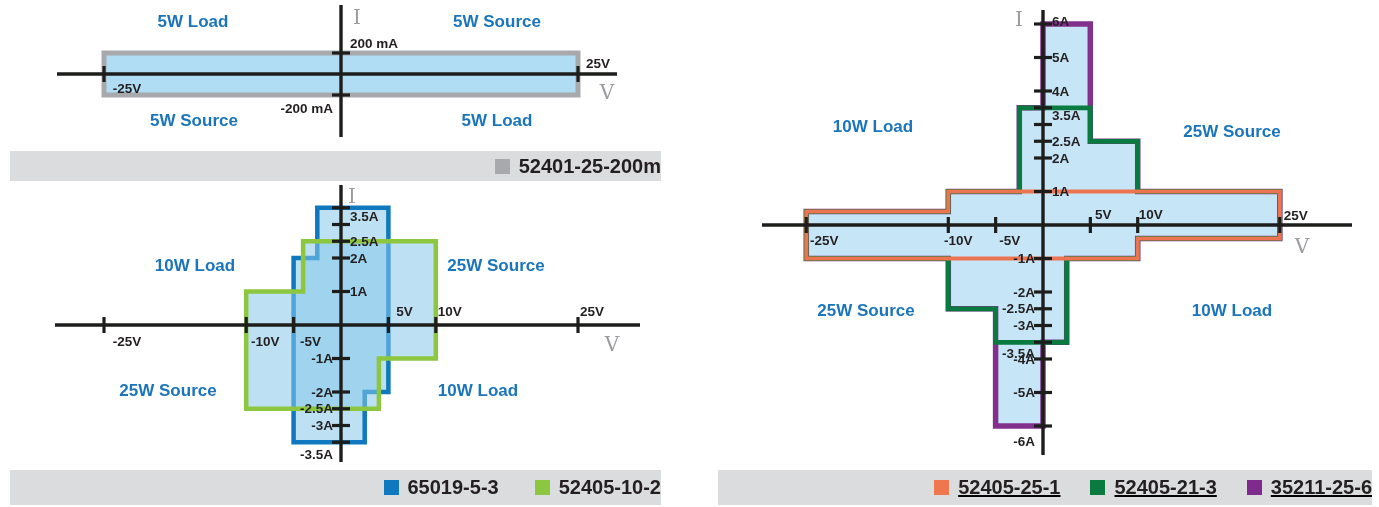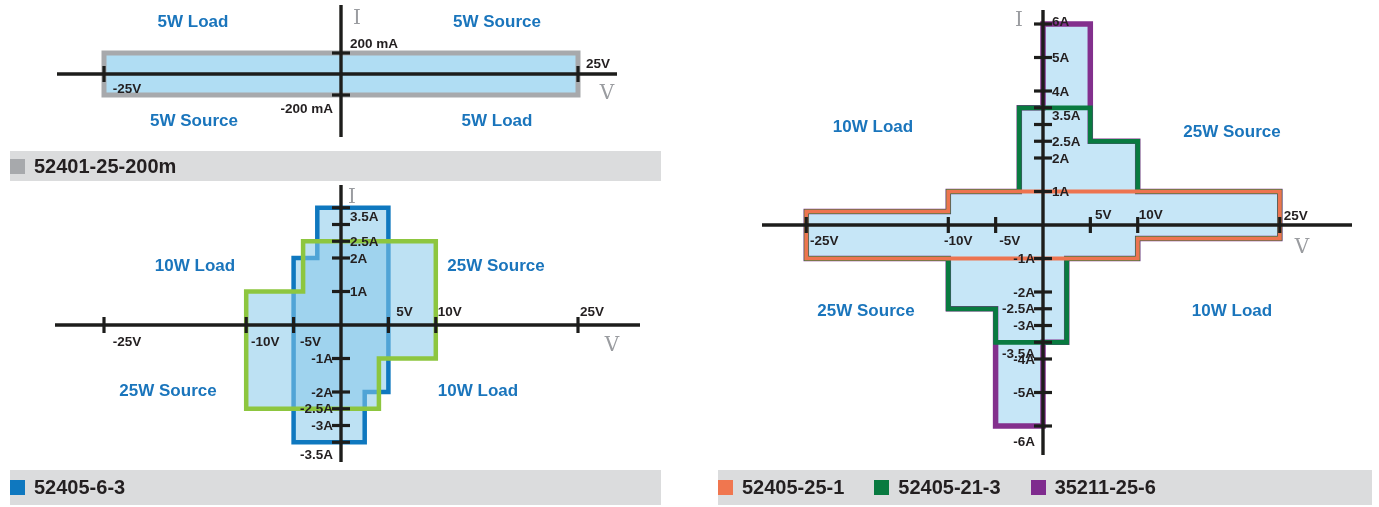--- a/index.html
+++ b/index.html
@@ -3,27 +3,27 @@
 <meta charset="utf-8">
 <style>
   html,body{margin:0;padding:0;background:#ffffff;}
   .canvas{position:relative;width:1379px;height:507px;background:#ffffff;overflow:hidden;
           font-family:"Liberation Sans",sans-serif;}
   #charts-svg{position:absolute;left:0;top:0;}
   .tick-label{font:700 13.5px "Liberation Sans",sans-serif;fill:#231f20;}
   .quad-label{font:700 17px "Liberation Sans",sans-serif;fill:#1a75bc;}
   .axis-letter{font:400 20px "DejaVu Serif",serif;fill:#9a9ca0;}
   .legend-bar{position:absolute;background:#dbdcdd;display:flex;align-items:center;
-              justify-content:flex-start;}
+              justify-content:flex-end;}
   .legend-item{display:flex;align-items:center;}
   .legend-swatch{display:inline-block;width:15px;height:15px;margin-right:9px;flex:none;}
   .legend-label{font:700 20px "Liberation Sans",sans-serif;color:#231f20;white-space:nowrap;}
   #legend-0{left:10px;top:151px;width:651px;height:30px;gap:36px;}
   #legend-1{left:10px;top:470px;width:651px;height:35px;gap:36px;}
-  #legend-2{left:718px;top:470px;width:654px;height:35px;gap:30px;}
+  #legend-2{left:718px;top:470px;width:654px;height:35px;gap:30px;text-decoration:underline;}
 </style>
 </head>
 <body>
 
 <div class="canvas">
   <svg id="charts-svg" width="1379" height="507" viewBox="0 0 1379 507">
       <g>
         <polygon points="104.0,53.0 578.0,53.0 578.0,95.0 104.0,95.0" fill="#b0ddf3" stroke="#a7a9ac" stroke-width="5" stroke-linejoin="miter"></polygon>
         <line x1="57" y1="74" x2="617" y2="74" stroke="#1d1d1b" stroke-width="3.4"></line>
         <line x1="341" y1="5" x2="341" y2="137" stroke="#1d1d1b" stroke-width="3.4"></line>
@@ -144,21 +144,25 @@
     </svg>
   <div class="legend-bar" id="legend-0">
       <div class="legend-item">
         <span class="legend-swatch" style="background: rgb(167, 169, 172);"></span>
         <span class="legend-label">52401-25-200m</span>
       </div>
     </div>
   <div class="legend-bar" id="legend-1">
       <div class="legend-item">
         <span class="legend-swatch" style="background: rgb(15, 120, 191);"></span>
-        <span class="legend-label">52405-6-3</span>
+        <span class="legend-label">65019-5-3</span>
+      </div>
+      <div class="legend-item">
+        <span class="legend-swatch" style="background: rgb(141, 198, 63);"></span>
+        <span class="legend-label">52405-10-2</span>
       </div>
     </div>
   <div class="legend-bar" id="legend-2">
       <div class="legend-item">
         <span class="legend-swatch" style="background: rgb(240, 118, 79);"></span>
         <span class="legend-label">52405-25-1</span>
       </div>
       <div class="legend-item">
         <span class="legend-swatch" style="background: rgb(9, 122, 64);"></span>
         <span class="legend-label">52405-21-3</span>

